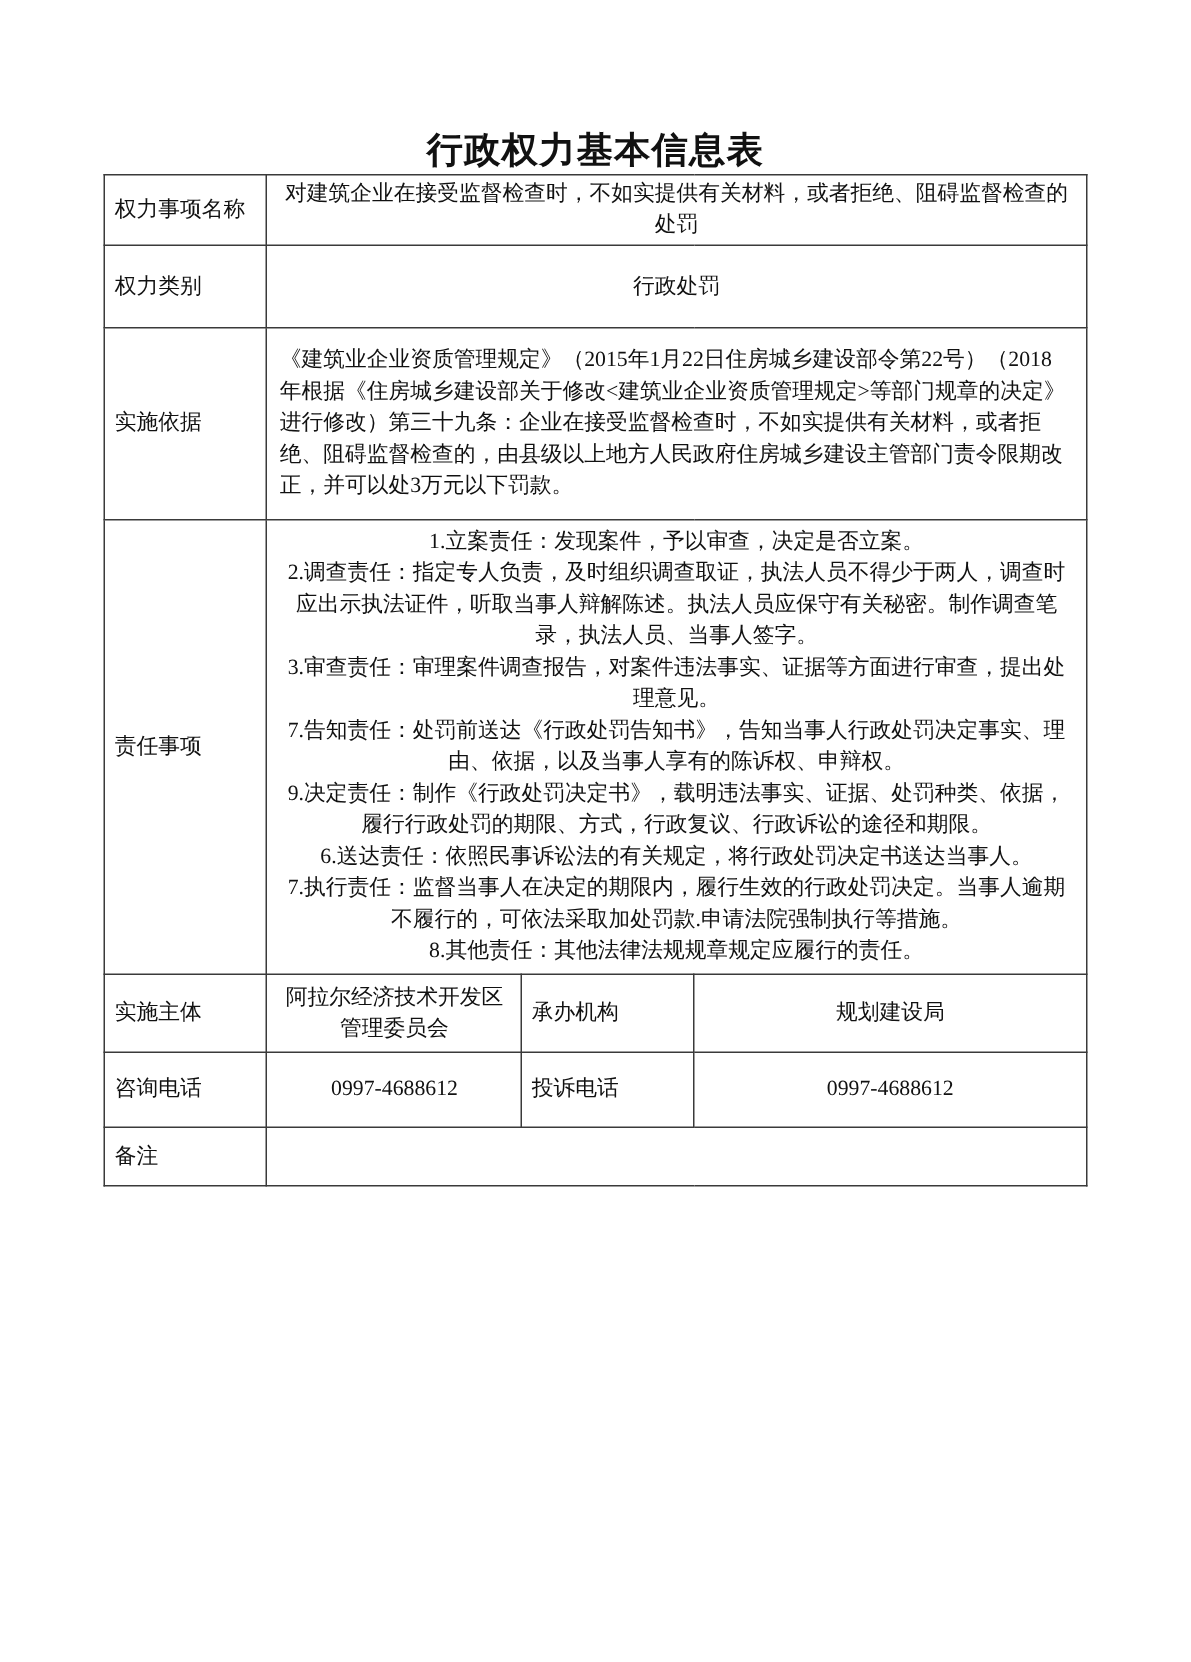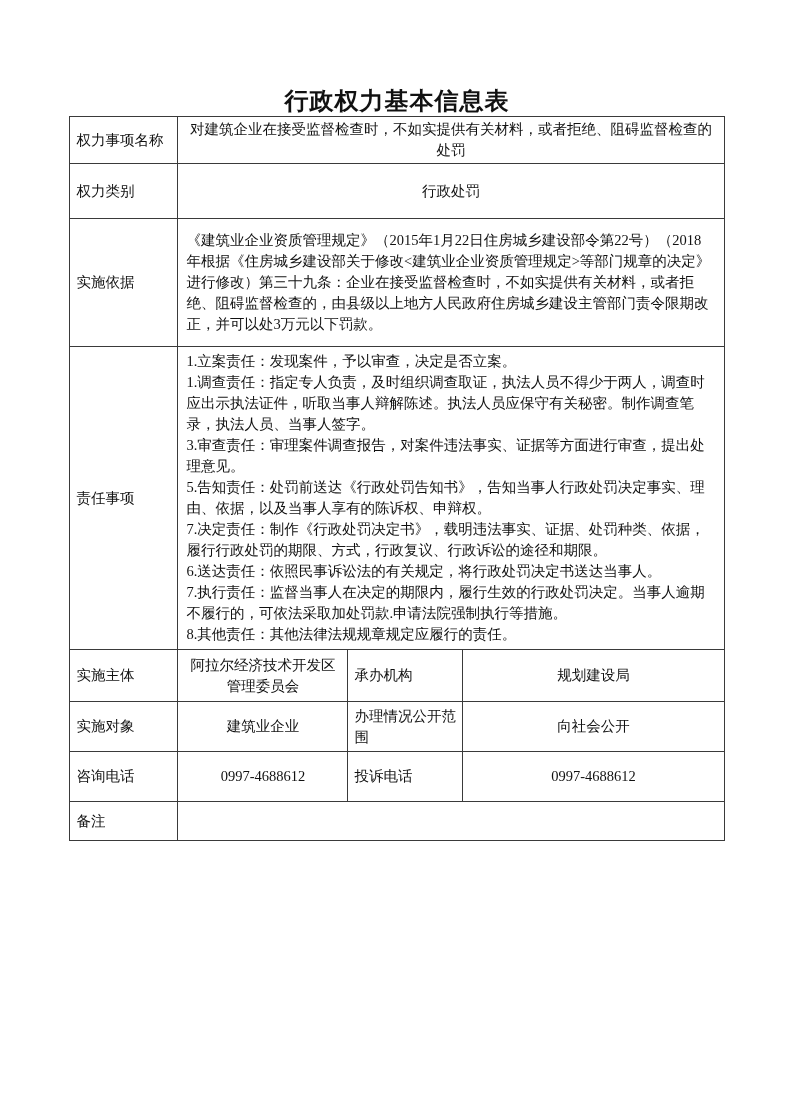--- a/index.html
+++ b/index.html
@@ -54,21 +54,21 @@
     text-align: left;
     vertical-align: middle;
     padding: 4px 8px;
     margin-top: 31px;
   }
   td.duties {
     line-height: 20px;
     vertical-align: middle;
   }
   .duty-line {
-    text-align: left;
+    text-align: center;
   }
 </style>
 </head>
 <body>
 
 <div class="page">
 
   <h1 class="doc-title">行政权力基本信息表</h1>
 
   <table class="info-table">
@@ -92,43 +92,37 @@
 
       <tr style="height:128px">
         <td class="lab">实施依据</td>
         <td class="val-l" colspan="3">《建筑业企业资质管理规定》（2015年1月22日住房城乡建设部令第22号）（2018年根据《住房城乡建设部关于修改&lt;建筑业企业资质管理规定&gt;等部门规章的决定》进行修改）第三十九条：企业在接受监督检查时，不如实提供有关材料，或者拒绝、阻碍监督检查的，由县级以上地方人民政府住房城乡建设主管部门责令限期改正，并可以处3万元以下罚款。</td>
       </tr>
 
       <tr style="height:280px">
         <td class="lab">责任事项</td>
         <td class="val-l duties" colspan="3">
           <div class="duty-line">1.立案责任：发现案件，予以审查，决定是否立案。</div>
-          <div class="duty-line">1.调查责任：指定专人负责，及时组织调查取证，执法人员不得少于两人，调查时应出示执法证件，听取当事人辩解陈述。执法人员应保守有关秘密。制作调查笔录，执法人员、当事人签字。</div>
+          <div class="duty-line">2.调查责任：指定专人负责，及时组织调查取证，执法人员不得少于两人，调查时应出示执法证件，听取当事人辩解陈述。执法人员应保守有关秘密。制作调查笔录，执法人员、当事人签字。</div>
           <div class="duty-line">3.审查责任：审理案件调查报告，对案件违法事实、证据等方面进行审查，提出处理意见。</div>
-          <div class="duty-line">5.告知责任：处罚前送达《行政处罚告知书》，告知当事人行政处罚决定事实、理由、依据，以及当事人享有的陈诉权、申辩权。</div>
-          <div class="duty-line">7.决定责任：制作《行政处罚决定书》，载明违法事实、证据、处罚种类、依据，履行行政处罚的期限、方式，行政复议、行政诉讼的途径和期限。</div>
+          <div class="duty-line">7.告知责任：处罚前送达《行政处罚告知书》，告知当事人行政处罚决定事实、理由、依据，以及当事人享有的陈诉权、申辩权。</div>
+          <div class="duty-line">9.决定责任：制作《行政处罚决定书》，载明违法事实、证据、处罚种类、依据，履行行政处罚的期限、方式，行政复议、行政诉讼的途径和期限。</div>
           <div class="duty-line">6.送达责任：依照民事诉讼法的有关规定，将行政处罚决定书送达当事人。</div>
           <div class="duty-line">7.执行责任：监督当事人在决定的期限内，履行生效的行政处罚决定。当事人逾期不履行的，可依法采取加处罚款.申请法院强制执行等措施。</div>
           <div class="duty-line">8.其他责任：其他法律法规规章规定应履行的责任。</div>
         </td>
       </tr>
 
       <tr style="height:52px">
         <td class="lab">实施主体</td>
         <td class="val-c">阿拉尔经济技术开发区管理委员会</td>
         <td class="lab">承办机构</td>
         <td class="val-c">规划建设局</td>
       </tr>
 
-      <tr style="height:50px">
-        <td class="lab">实施对象</td>
-        <td class="val-c">建筑业企业</td>
-        <td class="lab">办理情况公开范围</td>
-        <td class="val-c">向社会公开</td>
-      </tr>
 
 
 
       <tr style="height:50px">
         <td class="lab">咨询电话</td>
         <td class="val-c">0997-4688612</td>
         <td class="lab">投诉电话</td>
         <td class="val-c">0997-4688612</td>
       </tr>
 

